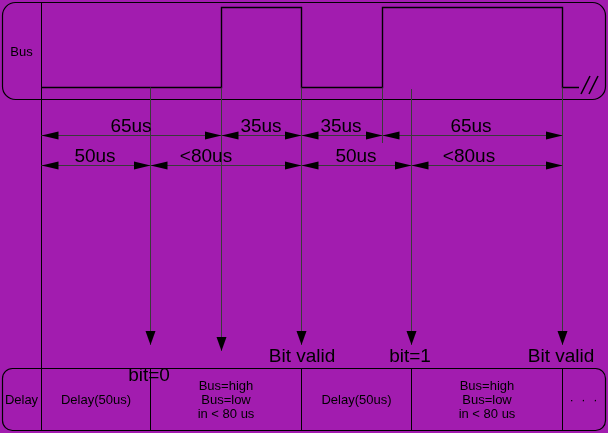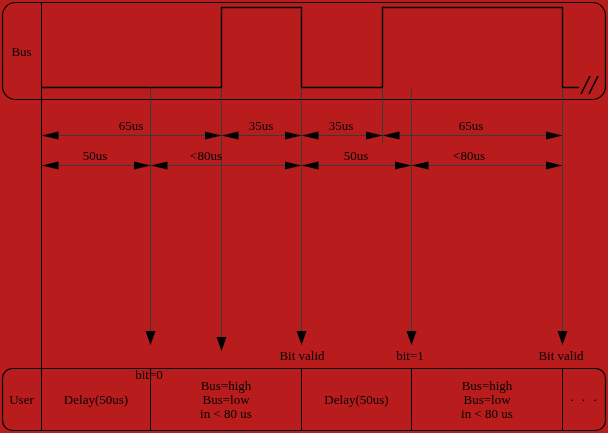--- a/index.html
+++ b/index.html
@@ -1,29 +1,29 @@
 <!DOCTYPE html>
 <html><head>
 <meta charset="utf-8">
 <style>
   html, body { margin: 0; padding: 0; background: #ffffff; }
   .stage {
     position: relative;
     width: 608px;
     height: 433px;
-    background: #b91c1c;
-    font-family: Liberation Serif, serif;
+    background: #a21caf;
+    font-family: Liberation Sans, sans-serif;
     color: #000;
     overflow: hidden;
   }
   .stage svg { position: absolute; left: 0; top: 0; }
   .lbl {
     position: absolute;
     transform: translateX(-50%);
-    font-size: 13px;
+    font-size: 19px;
     line-height: 14px;
     white-space: nowrap;
     color: #000;
   }
   .side-label {
     position: absolute;
     left: 2px;
     width: 39px;
     text-align: center;
     font-size: 13px;
@@ -98,21 +98,21 @@
 
     <g stroke="#3a3a3a" stroke-width="1">
       <line x1="41.5" y1="165.5" x2="150.5" y2="165.5" marker-start="url(#ah)" marker-end="url(#ah)"></line>
       <line x1="150.5" y1="165.5" x2="301.5" y2="165.5" marker-start="url(#ah)" marker-end="url(#ah)"></line>
       <line x1="301.5" y1="165.5" x2="411.5" y2="165.5" marker-start="url(#ah)" marker-end="url(#ah)"></line>
       <line x1="411.5" y1="165.5" x2="562.5" y2="165.5" marker-start="url(#ah)" marker-end="url(#ah)"></line>
     </g>
   </svg>
 
   <span class="side-label" style="top:44px;">Bus</span>
-  <span class="side-label" style="top:392px;">User</span>
+  <span class="side-label" style="top:392px;">Delay</span>
 
   <span class="lbl" style="left:131px; top:119px;">65us</span>
   <span class="lbl" style="left:261px; top:119px;">35us</span>
   <span class="lbl" style="left:341px; top:119px;">35us</span>
   <span class="lbl" style="left:471px; top:119px;">65us</span>
 
   <span class="lbl" style="left:95px;  top:149px;">50us</span>
   <span class="lbl" style="left:206px; top:149px;">&lt;80us</span>
   <span class="lbl" style="left:356px; top:149px;">50us</span>
   <span class="lbl" style="left:469px; top:149px;">&lt;80us</span>

